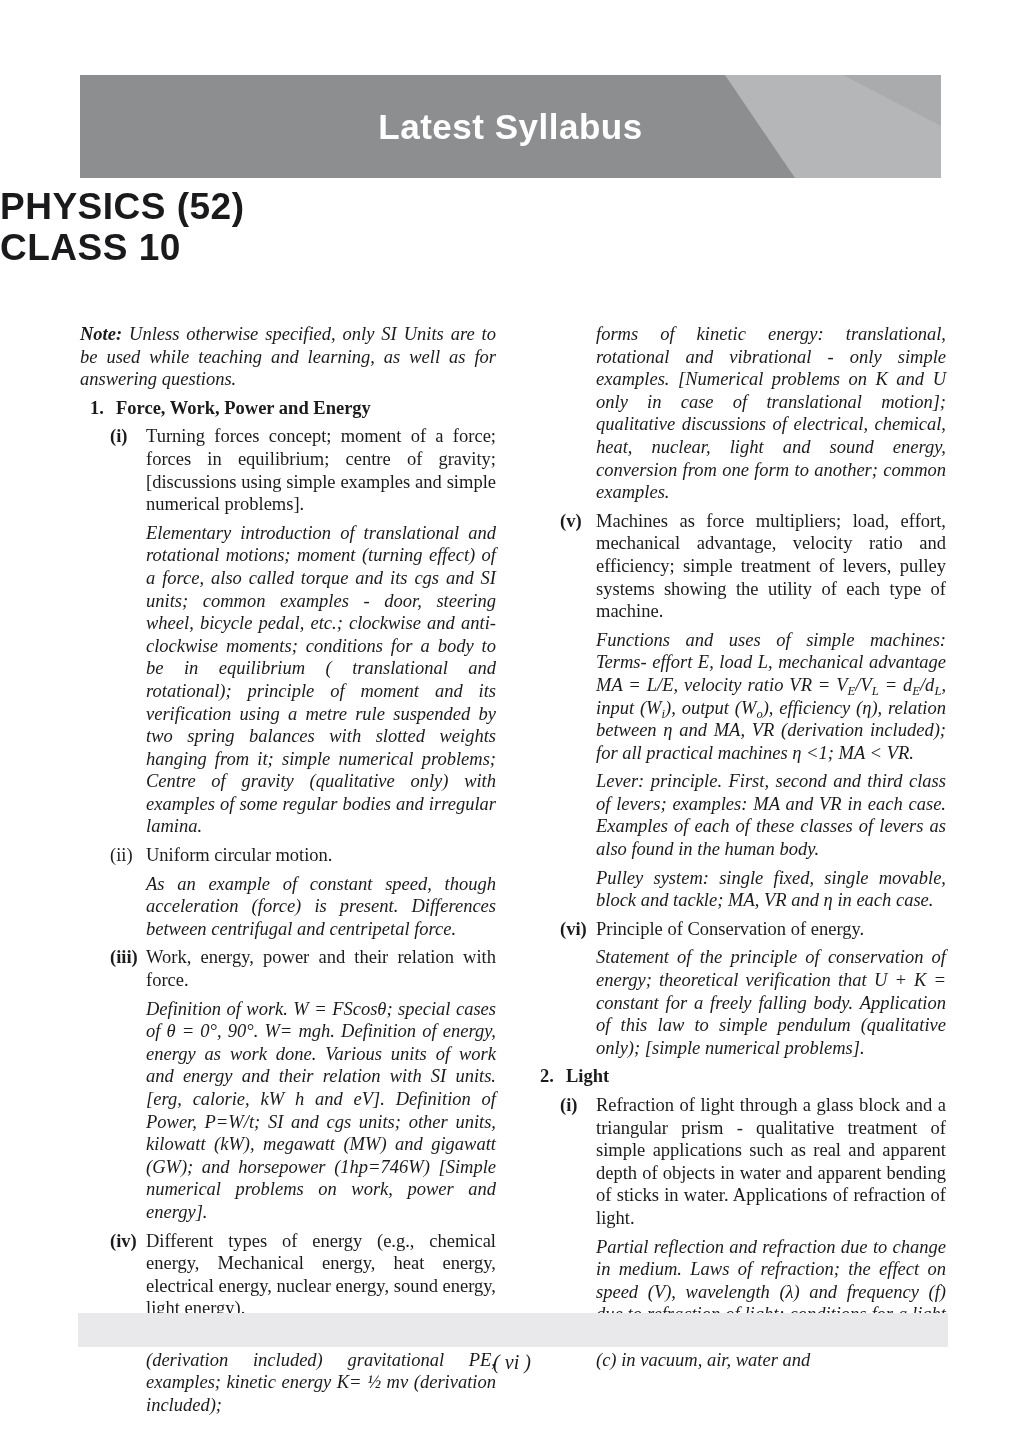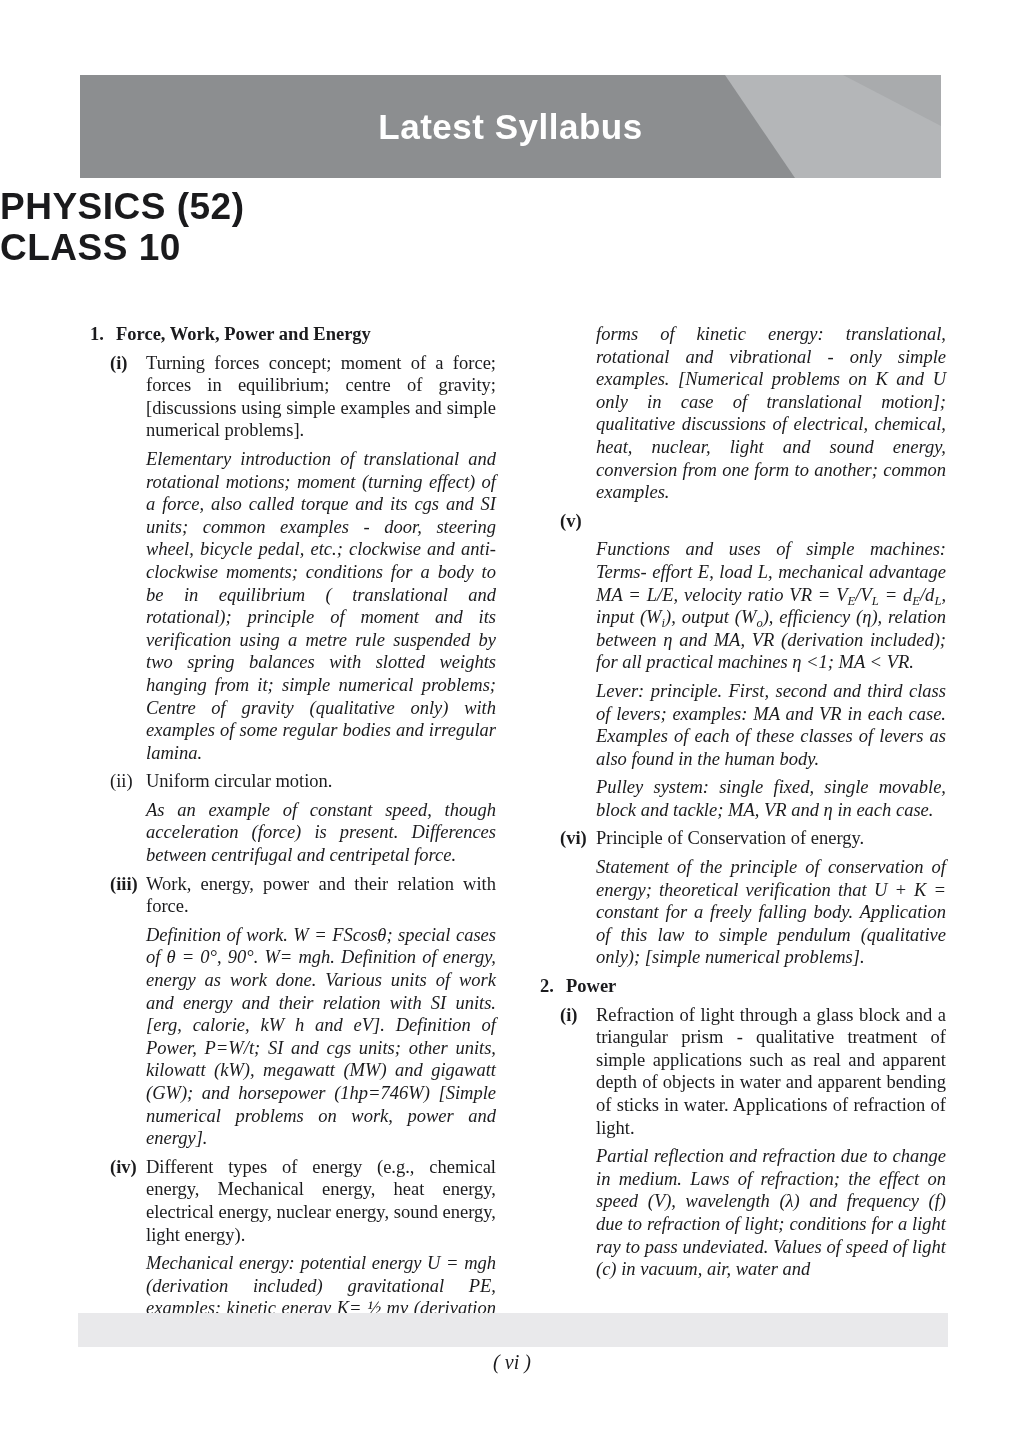--- a/index.html
+++ b/index.html
@@ -62,20 +62,21 @@
     <div class="banner-title">Latest Syllabus</div>
   </div>
 
   <div class="doc-titles">
     <div class="line">PHYSICS (52)</div>
     <div class="line">CLASS 10</div>
   </div>
 
   <div class="content">
     <div class="col" id="col-left">
+        <div class="blk para it"><b>Note:</b> Unless otherwise specified, only SI Units are to be used while teaching and learning, as well as for answering questions.</div>
         <div class="blk section"><span class="sec-num">1.</span><span class="sec-title">Force, Work, Power and Energy</span></div>
         <div class="blk item">
           <span class="item-label">(i)</span>
           <div class="item-text">Turning forces concept; moment of a force; forces in equilibrium; centre of gravity; [discussions using simple examples and simple numerical problems].</div>
         </div>
         <div class="blk para it ind">Elementary introduction of translational and rotational motions; moment (turning effect) of a force, also called torque and its cgs and SI units; common examples - door, steering wheel, bicycle pedal, etc.; clockwise and anti-clockwise moments; conditions for a body to be in equilibrium ( translational and rotational); principle of moment and its verification using a metre rule suspended by two spring balances with slotted weights hanging from it; simple numerical problems; Centre of gravity (qualitative only) with examples of some regular bodies and irregular lamina.</div>
         <div class="blk item">
           <span class="item-label reg">(ii)</span>
           <div class="item-text">Uniform circular motion.</div>
         </div>
@@ -88,30 +89,31 @@
         <div class="blk item">
           <span class="item-label">(iv)</span>
           <div class="item-text">Different types of energy (e.g., chemical energy, Mechanical energy, heat energy, electrical energy, nuclear energy, sound energy, light energy).</div>
         </div>
         <div class="blk para it ind">Mechanical energy: potential energy U = mgh (derivation included) gravitational PE, examples; kinetic energy K= ½ mv (derivation included);</div>
       </div>
     <div class="col" id="col-right">
         <div class="blk para it ind">forms of kinetic energy: translational, rotational and vibrational - only simple examples. [Numerical problems on K and U only in case of translational motion]; qualitative discussions of electrical, chemical, heat, nuclear, light and sound energy, conversion from one form to another; common examples.</div>
         <div class="blk item">
           <span class="item-label">(v)</span>
+          <div class="item-text">Machines as force multipliers; load, effort, mechanical advantage, velocity ratio and efficiency; simple treatment of levers, pulley systems showing the utility of each type of machine.</div>
         </div>
         <div class="blk para it ind">Functions and uses of simple machines: Terms- effort E, load L, mechanical advantage MA = L/E, velocity ratio VR = V<sub>E</sub>/V<sub>L</sub> = d<sub>E</sub>/d<sub>L</sub>, input (W<sub>i</sub>), output (W<sub>o</sub>), efficiency (η), relation between η and MA, VR (derivation included); for all practical machines η &lt;1; MA &lt; VR.</div>
         <div class="blk para it ind">Lever: principle. First, second and third class of levers; examples: MA and VR in each case. Examples of each of these classes of levers as also found in the human body.</div>
         <div class="blk para it ind">Pulley system: single fixed, single movable, block and tackle; MA, VR and η in each case.</div>
         <div class="blk item">
           <span class="item-label">(vi)</span>
           <div class="item-text">Principle of Conservation of energy.</div>
         </div>
         <div class="blk para it ind">Statement of the principle of conservation of energy; theoretical verification that U + K = constant for a freely falling body. Application of this law to simple pendulum (qualitative only); [simple numerical problems].</div>
-        <div class="blk section"><span class="sec-num">2.</span><span class="sec-title">Power</span></div>
+        <div class="blk section"><span class="sec-num">2.</span><span class="sec-title">Light</span></div>
         <div class="blk item">
           <span class="item-label">(i)</span>
           <div class="item-text">Refraction of light through a glass block and a triangular prism - qualitative treatment of simple applications such as real and apparent depth of objects in water and apparent bending of sticks in water. Applications of refraction of light.</div>
         </div>
         <div class="blk para it ind">Partial reflection and refraction due to change in medium. Laws of refraction; the effect on speed (V), wavelength (λ) and frequency (f) due to refraction of light; conditions for a light ray to pass undeviated. Values of speed of light (c) in vacuum, air, water and</div>
       </div>
   </div>
 
   <div class="footer-bar" style="background: rgb(233, 233, 235);"></div>
   <div class="page-number">( vi )</div>

